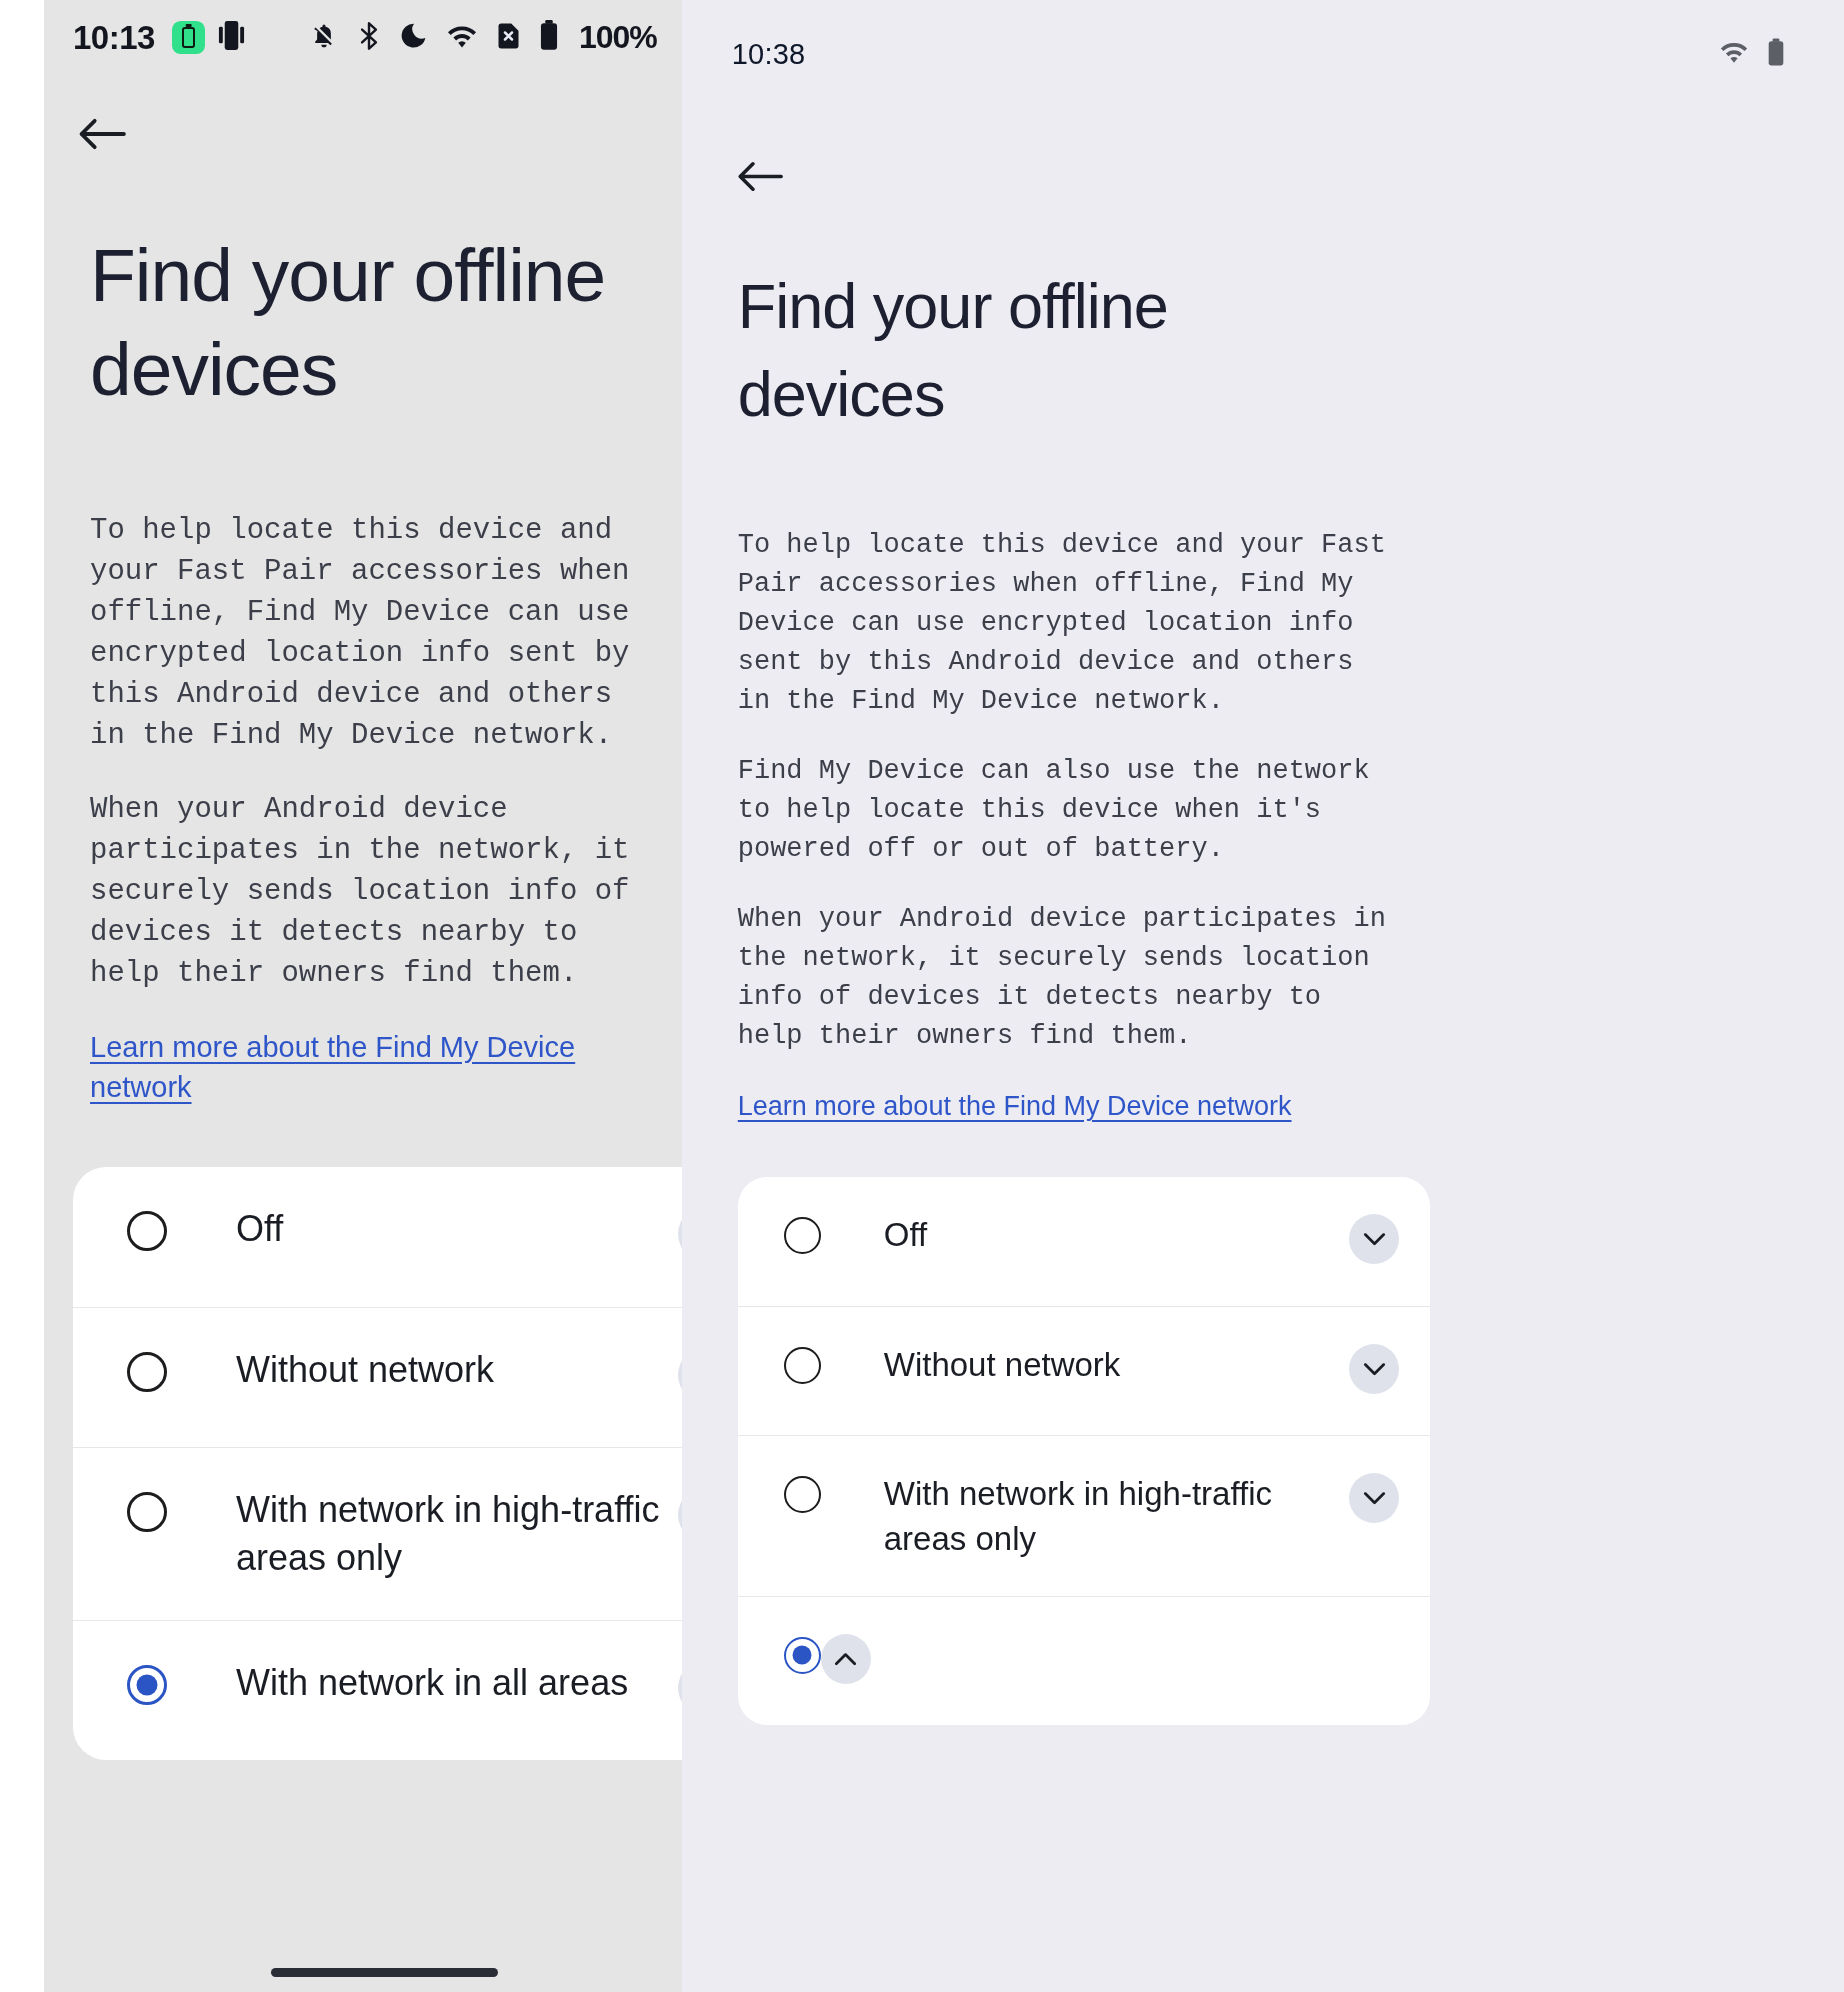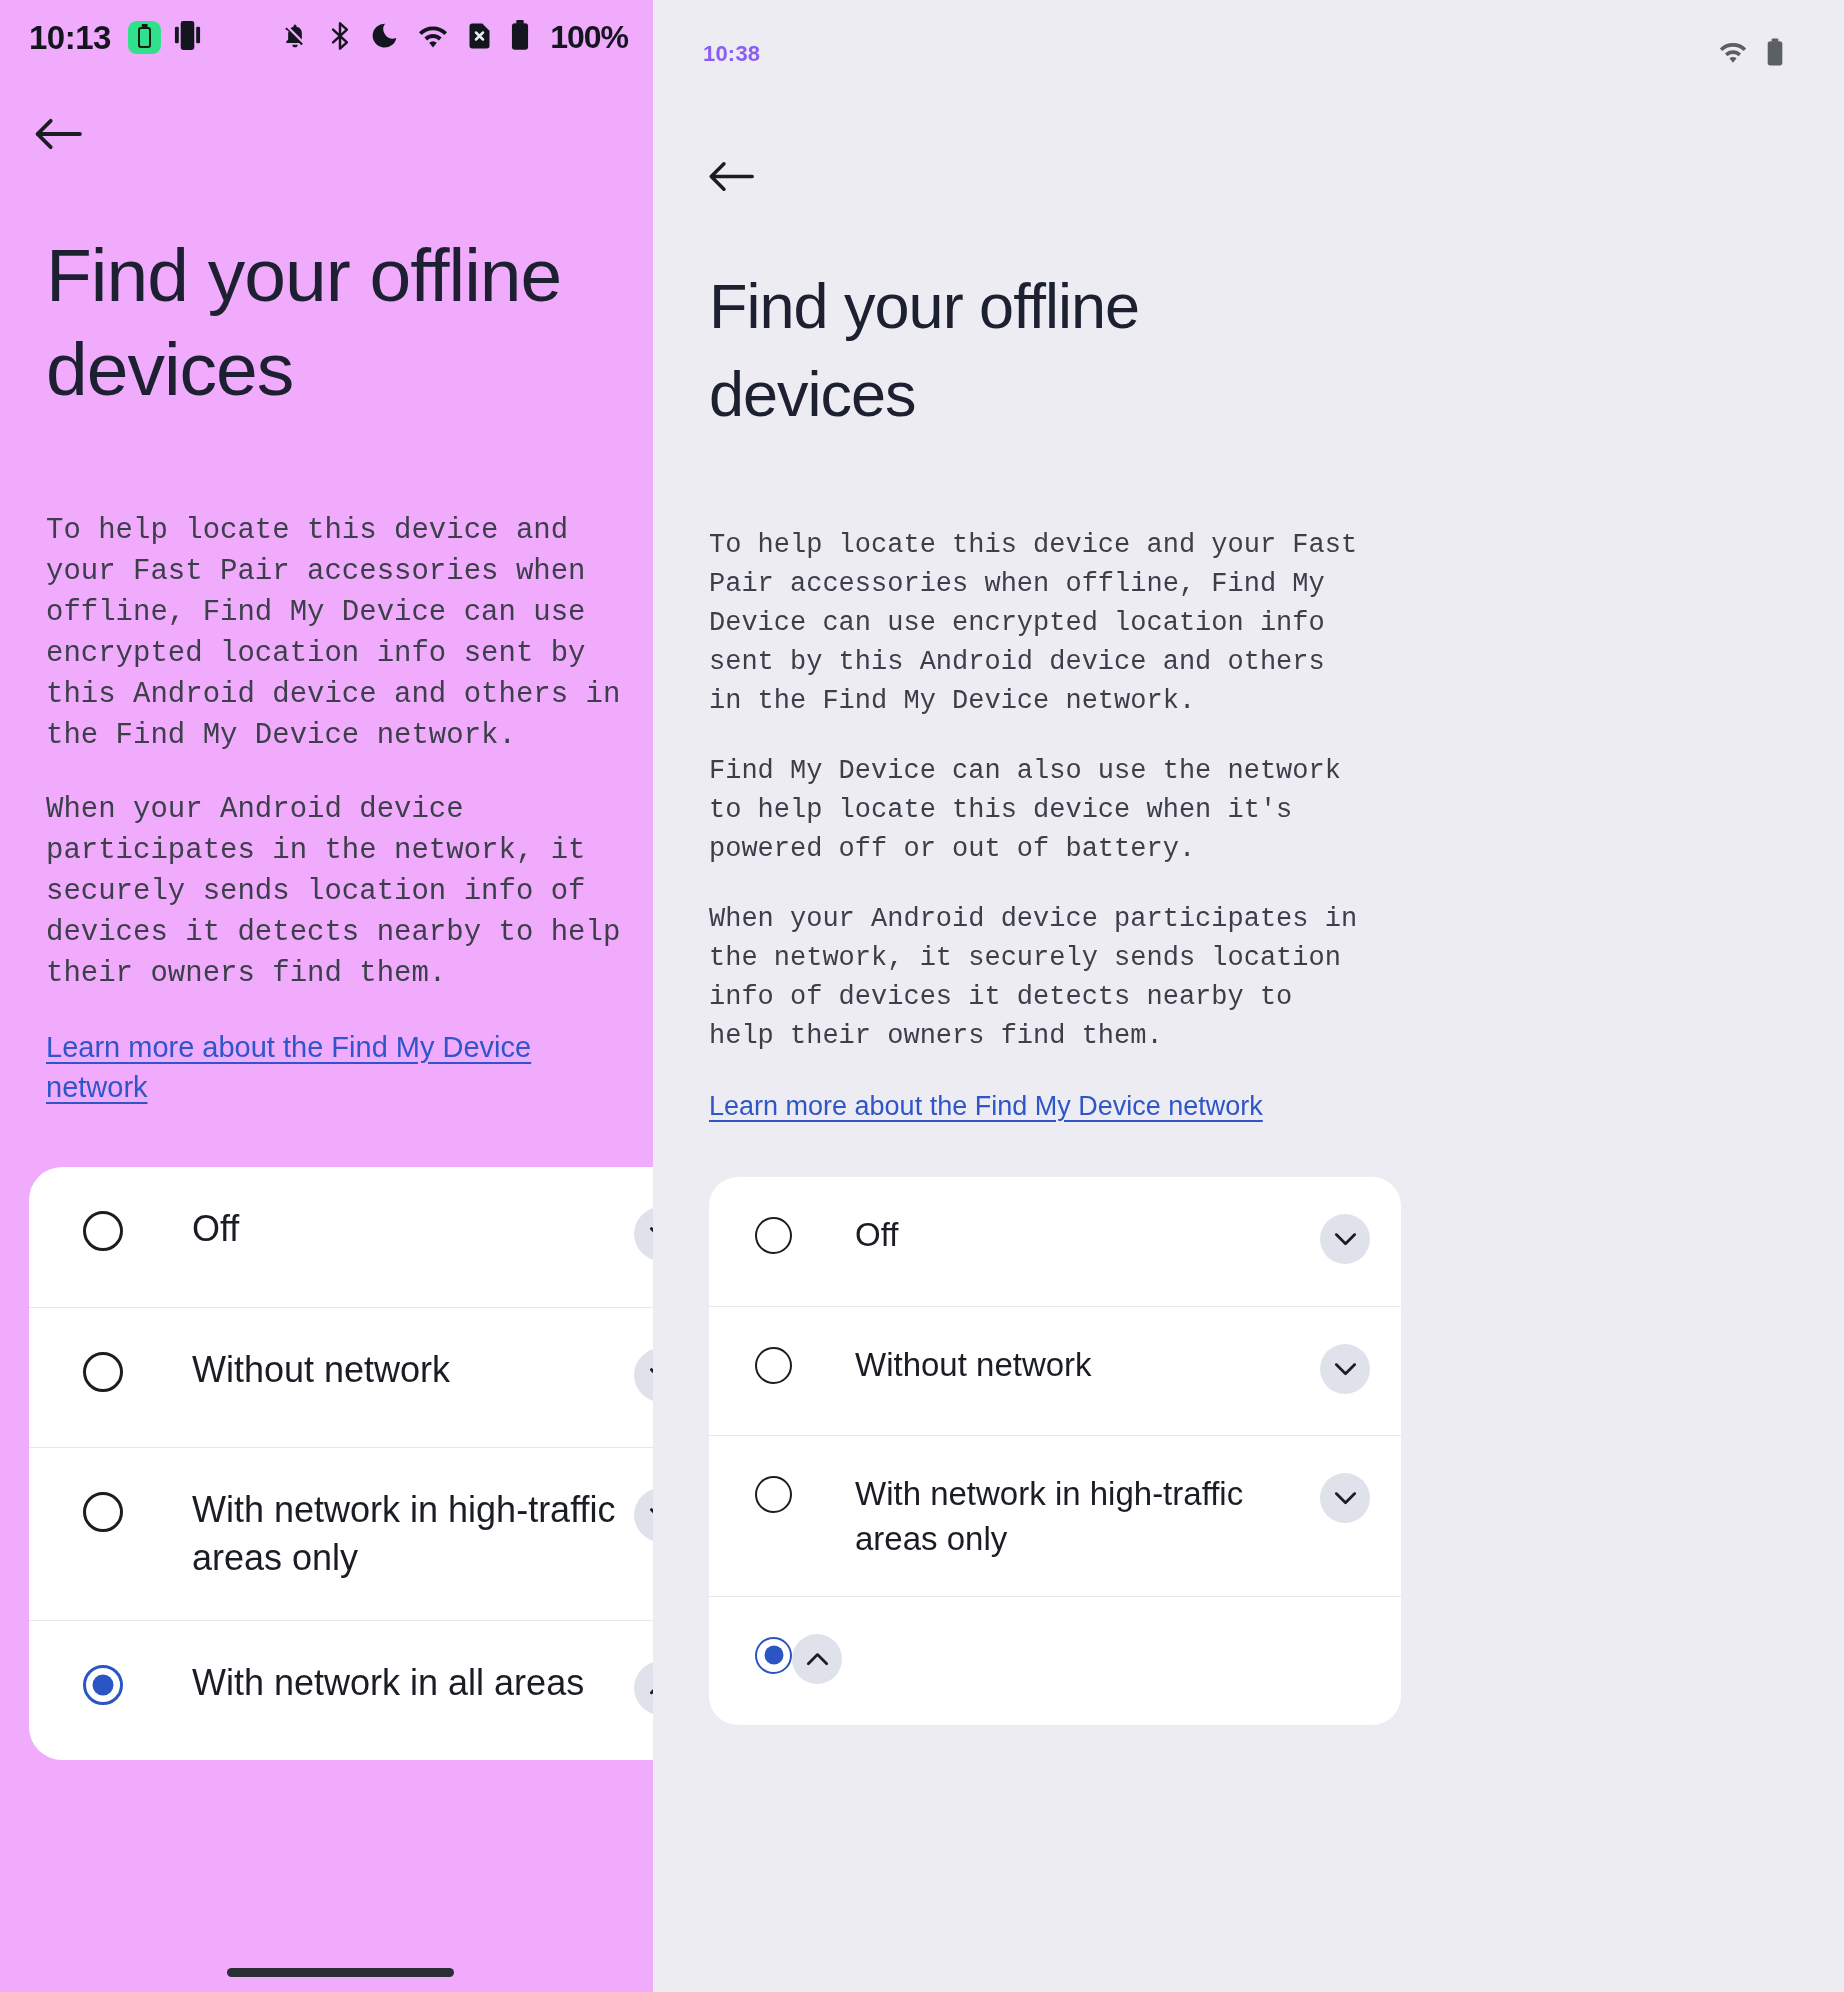--- a/index.html
+++ b/index.html
@@ -6,37 +6,37 @@
   * { margin:0; padding:0; box-sizing:border-box; }
   html, body {
     width:1845px; height:1992px;
     font-family:"Liberation Sans", sans-serif;
     overflow:hidden; background:#ffffff;
   }
   .stage { position:relative; width:1845px; height:1992px; display:flex; }
 
   
   .panel { position:relative; height:1992px; overflow:hidden; }
-  .panel-left  { width:653px;  background:#f0abfc; }
+  .panel-left  { width:653px;  background:#e5e5e5;margin-left:44px; }
   .panel-right { width:1191px; background:#edecf2; }
 
   
   .statusbar {
     position:relative; display:flex; align-items:center;
     justify-content:space-between; width:100%;
   }
   .sb-left  { display:flex; align-items:center; }
   .sb-right { display:flex; align-items:center; }
 
   .panel-left .statusbar  { height:75px; padding:0 25px 0 29px; }
   .panel-right .statusbar { height:108px; padding:0 60px 0 50px; }
 
   .sb-clock { font-weight:bold; letter-spacing:-0.5px; color:#14161f; }
   .panel-left  .sb-clock { font-size:33px; }
-  .panel-right .sb-clock { font-size:22px; color:#8b5cf6; font-weight:bold; letter-spacing:0.2px; }
+  .panel-right .sb-clock { font-size:29px; color:#0f172a; font-weight:normal; letter-spacing:0.2px; }
 
   .sb-badge {
     margin-left:17.3px; width:33px; height:33px; border-radius:8.6px;
     background:#31e08a; display:flex; align-items:center; justify-content:center;
   }
   .sb-badge .bat {
     width:13.4px; height:21px; border:2.4px solid #0d1b12; border-radius:2.9px;
     position:relative;
   }
   .sb-badge .bat:before{

